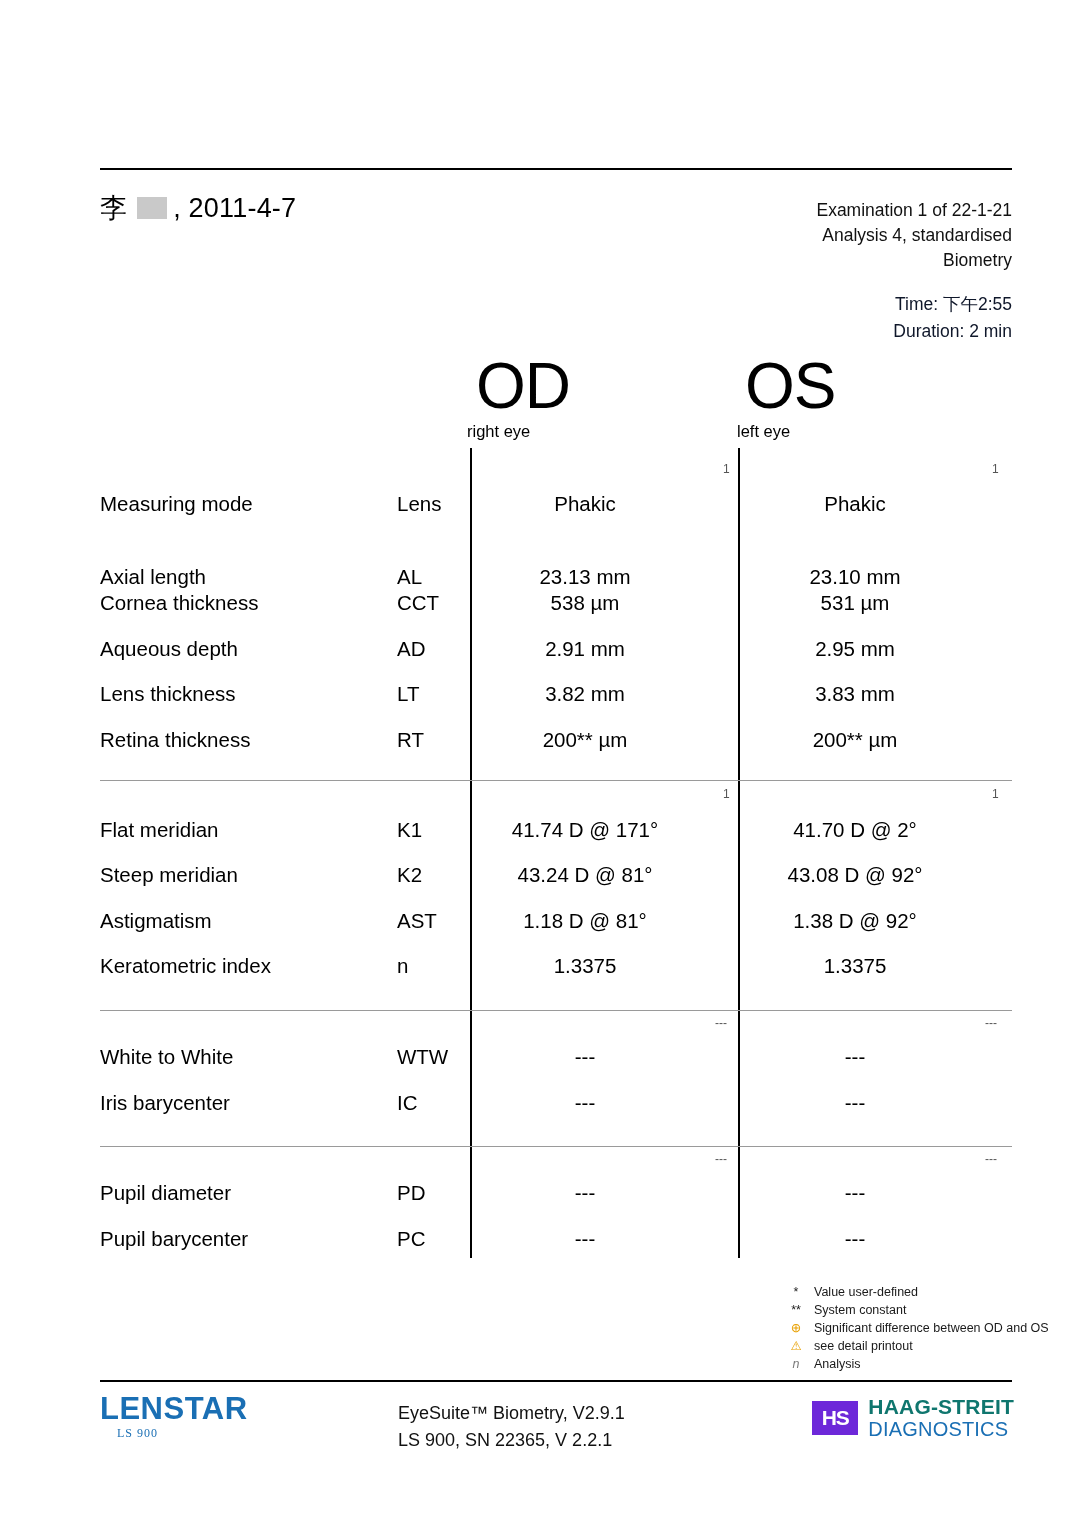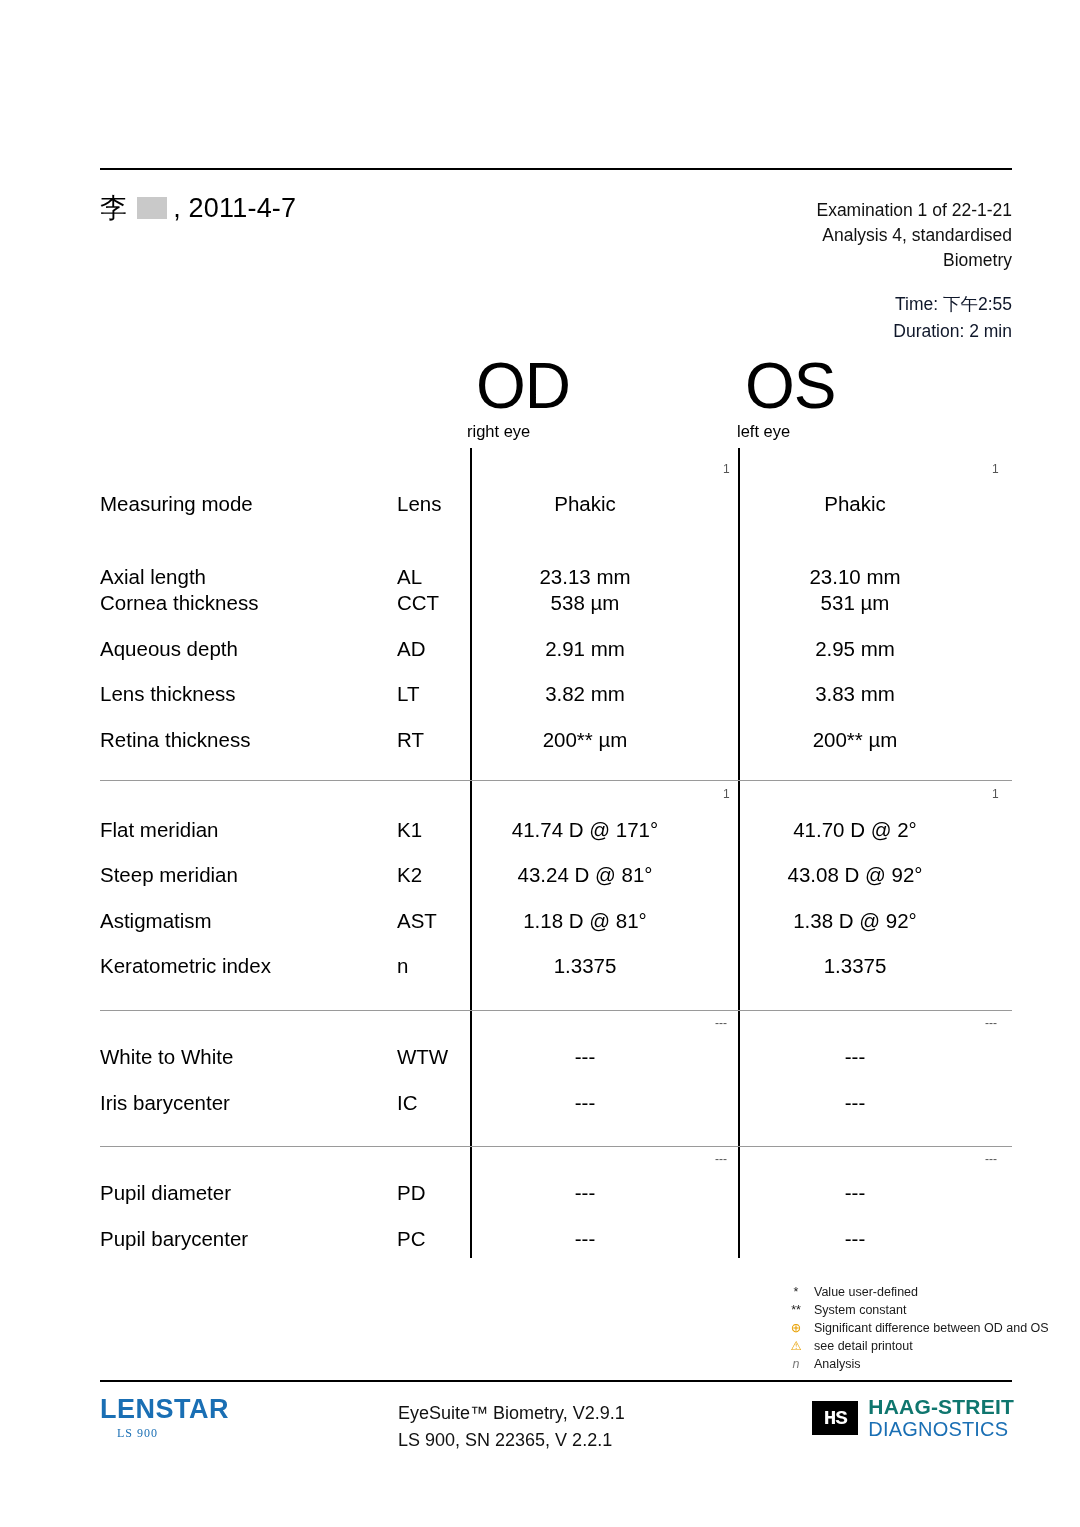--- a/index.html
+++ b/index.html
@@ -190,21 +190,21 @@
     height: 2px;
     background: #000;
   }
   .lenstar {
     position: absolute;
     left: 100px;
     top: 1394px;
     color: #1a6fb4;
   }
   .lenstar .l1 {
-    font-size: 27px;
+    font-size: 31px;
     font-weight: bold;
     letter-spacing: 0.5px;
     line-height: 30px;
   }
   .lenstar .l2 {
     font-size: 12px;
     letter-spacing: 1px;
     margin-top: 2px;
     margin-left: 17px;
     font-family: Liberation Serif, serif;
@@ -221,29 +221,28 @@
     position: absolute;
     right: 66px;
     top: 1396px;
     display: flex;
     align-items: center;
     gap: 10px;
   }
   .hs-mark {
     width: 46px;
     height: 34px;
-    background: #000000;
+    background: #6d28d9;
     color: #fff;
     font-weight: bold;
     font-size: 21px;
     display: flex;
     align-items: center;
     justify-content: center;
     letter-spacing: -1px;
-    font-family: Liberation Mono, monospace;
   }
   .hs-text .h1 {
     font-size: 21px;
     font-weight: bold;
     color: #0f766e;
     line-height: 22px;
     letter-spacing: 0.2px;
   }
   .hs-text .h2 {
     font-size: 20px;

